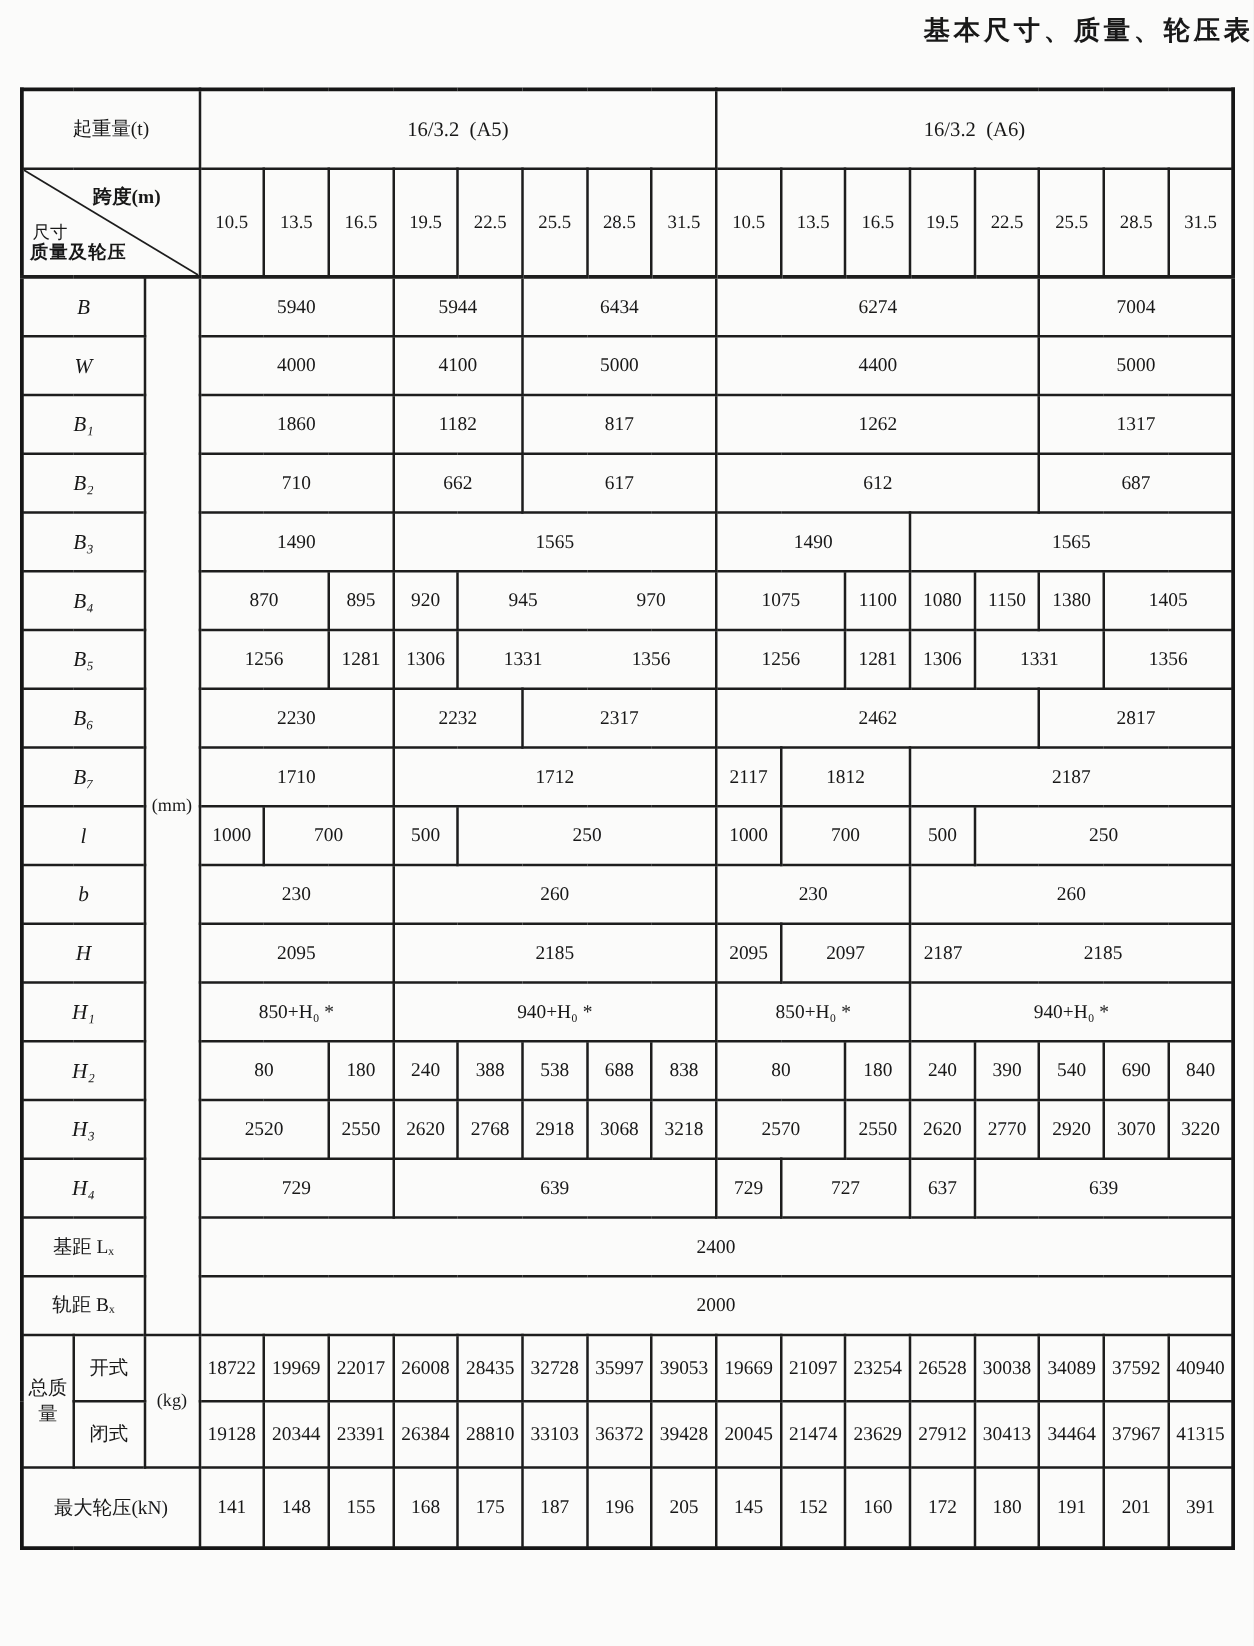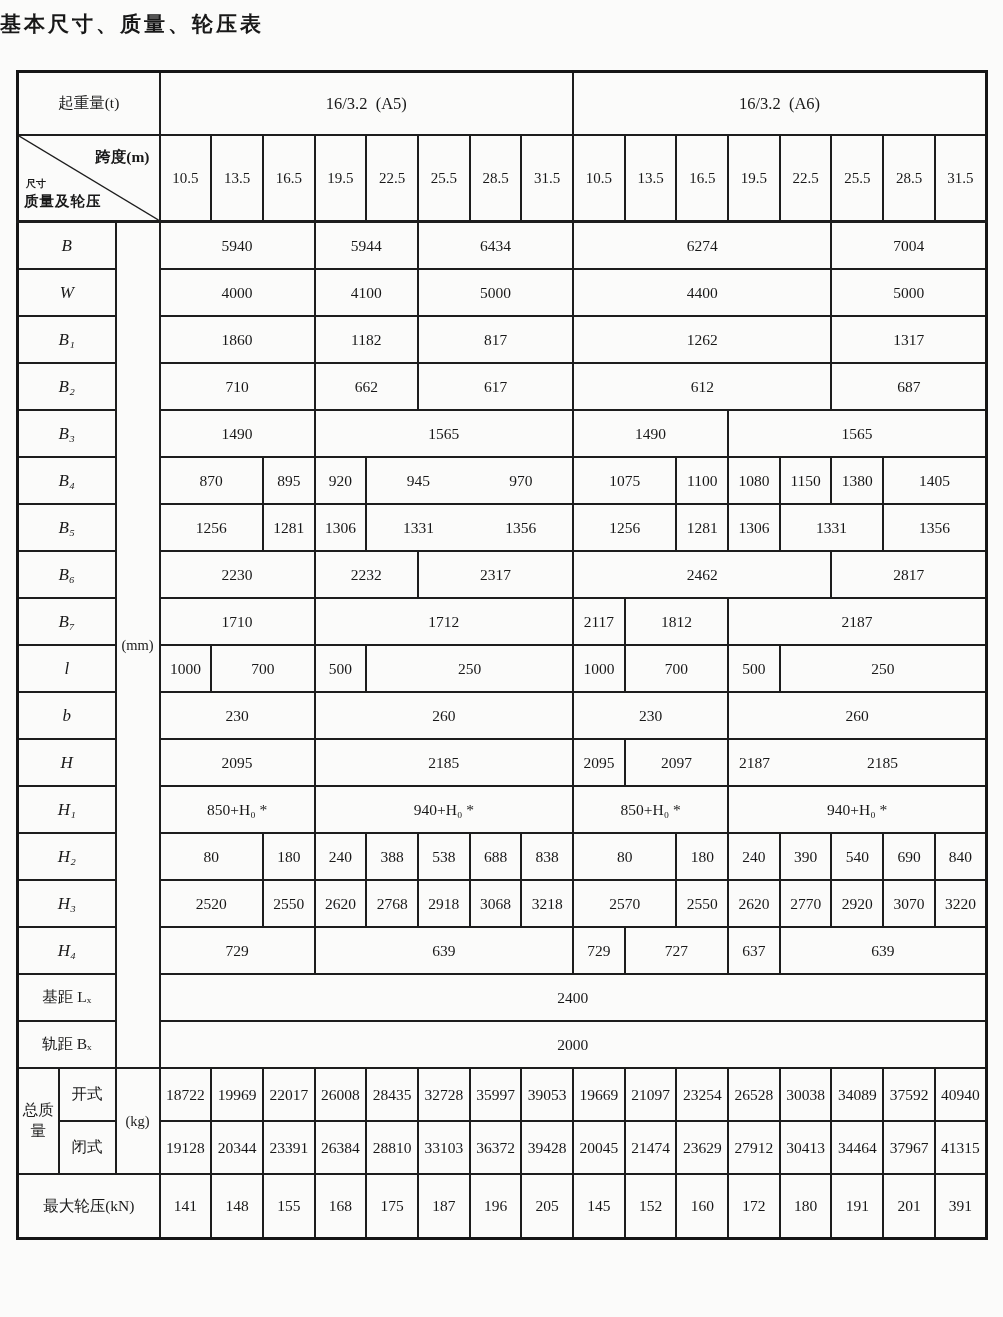--- a/index.html
+++ b/index.html
@@ -1,40 +1,40 @@
 <!DOCTYPE html>
 <html><head>
 <meta charset="utf-8">
 <style>
   html,body{margin:0;padding:0;background:#e8e8e8;}
   .page{position:relative;width:1003px;height:1317px;background:#fbfbfa;color:#181818;
         font-family:"Liberation Serif",serif;overflow:hidden;}
-  .title{position:absolute;top:10px;left:0;width:100%;text-align:left;
+  .title{position:absolute;top:10px;left:0;width:100%;text-align:right;
          font-size:21px;font-weight:700;letter-spacing:3px;margin:0;}
   table{position:absolute;left:16px;top:70px;width:969px;border-collapse:collapse;
         table-layout:fixed;border:3px solid #161616;}
   td{border:2px solid #1d1d1d;padding:0;text-align:center;vertical-align:middle;
      font-family:"Liberation Serif",serif;overflow:hidden;}
   .r-h1 td{height:61px;}
   .r-h2 td{height:84px;border-bottom-width:3px;}
   .r-dim td{height:45px;}
   .r-mass td{height:51px;}
   .r-wheel td{height:62px;}
   .num{font-size:15.5px;}
   .sp{font-size:15px;}
   .grp{font-size:16.5px;}
   .cjk{font-weight:400;font-size:15.5px;}
   .lbl-i{font-style:italic;font-size:17px;}
   .unit{font-size:14.5px;font-weight:400;}
   .nbr{border-right-style:hidden;}
   .nbl{border-left-style:hidden;margin-top:12px;}
   .corner{position:relative;}
   .corner svg{position:absolute;left:0;top:0;width:100%;height:100%;display:block;}
-  .ct{position:absolute;top:11px;right:9px;font-weight:700;font-size:15.5px;}
-  .cm{position:absolute;left:7px;top:41px;font-weight:700;font-size:10px;}
+  .ct{position:absolute;top:11px;right:30px;font-weight:700;font-size:15.5px;}
+  .cm{position:absolute;left:7px;top:41px;font-weight:400;font-size:14px;}
   .cb{position:absolute;left:5px;bottom:9px;font-weight:700;font-size:14.5px;letter-spacing:1px;}
   .footnote{position:absolute;left:11px;top:1287px;font-size:15.5px;font-weight:600;letter-spacing:1px;}
 </style>
 </head>
 <body>
 
 <div class="page">
   <h1 class="title">基本尺寸、质量、轮压表</h1>
   <table id="spec-table">
     <colgroup id="cols">

